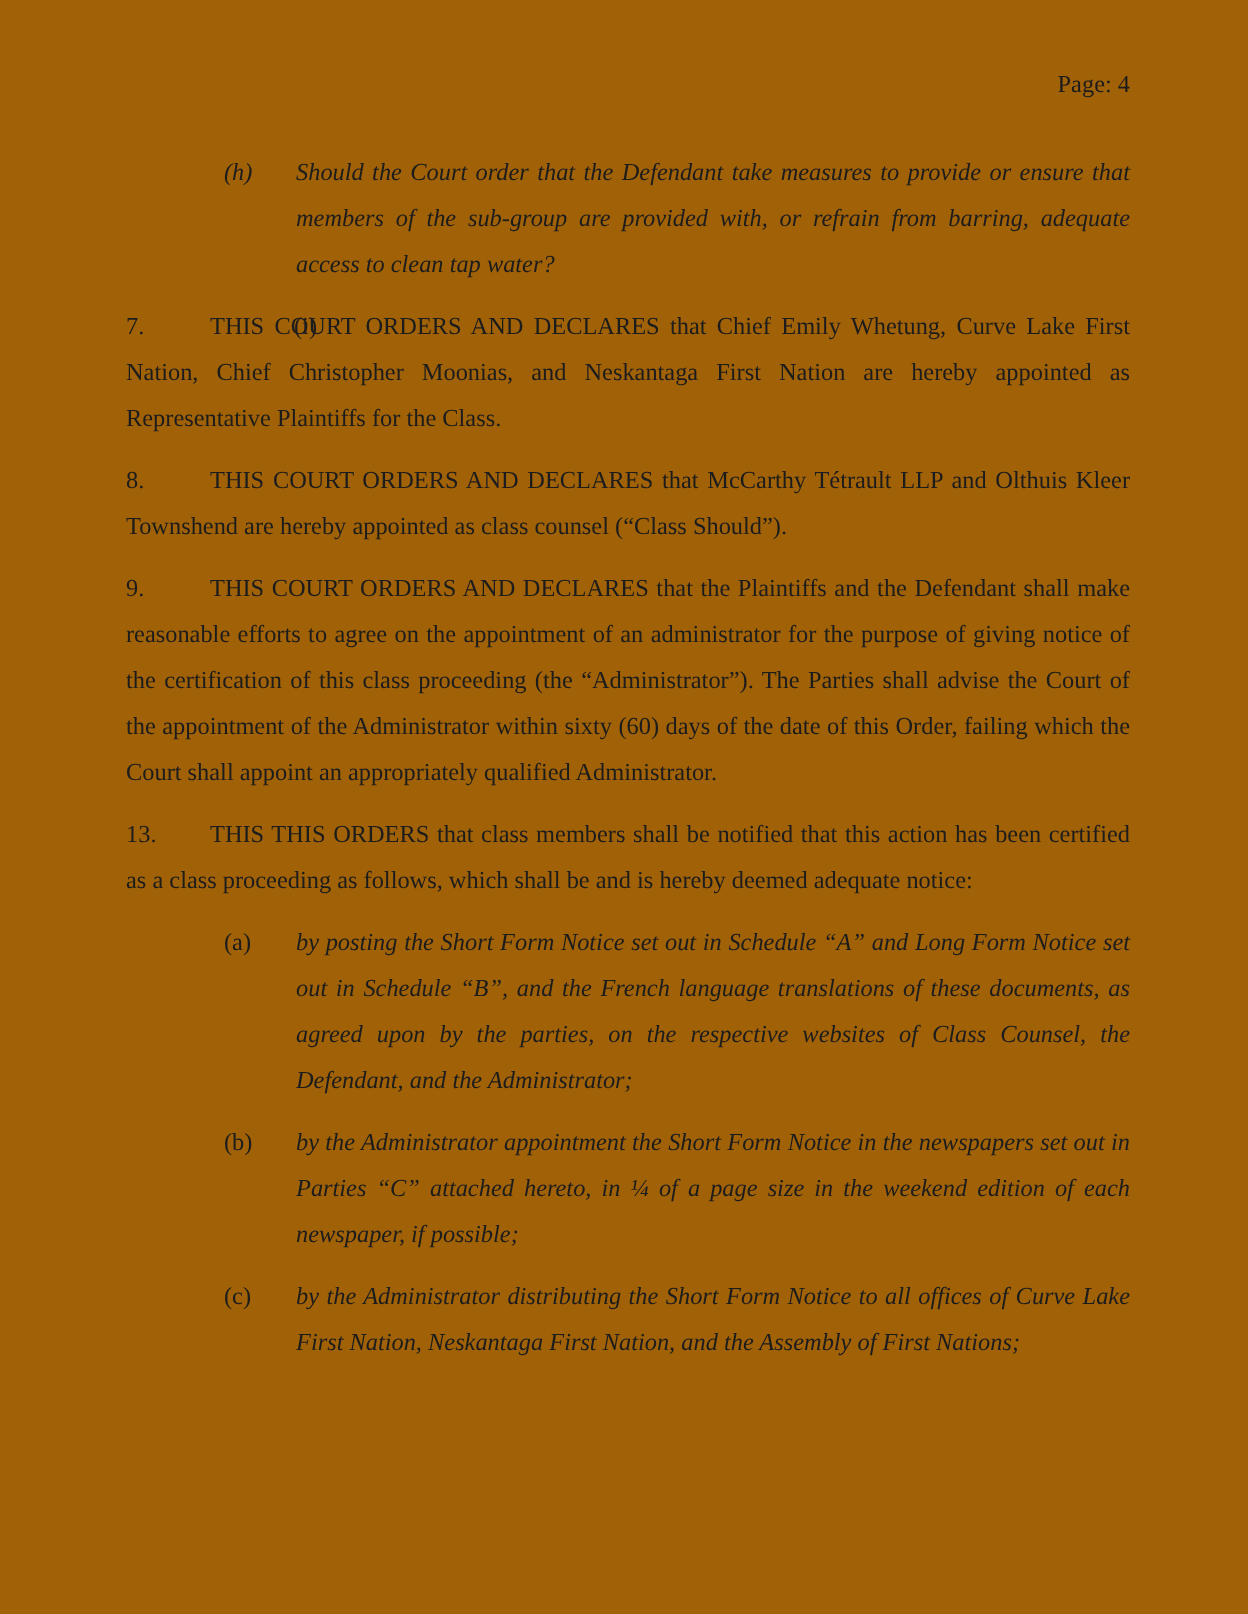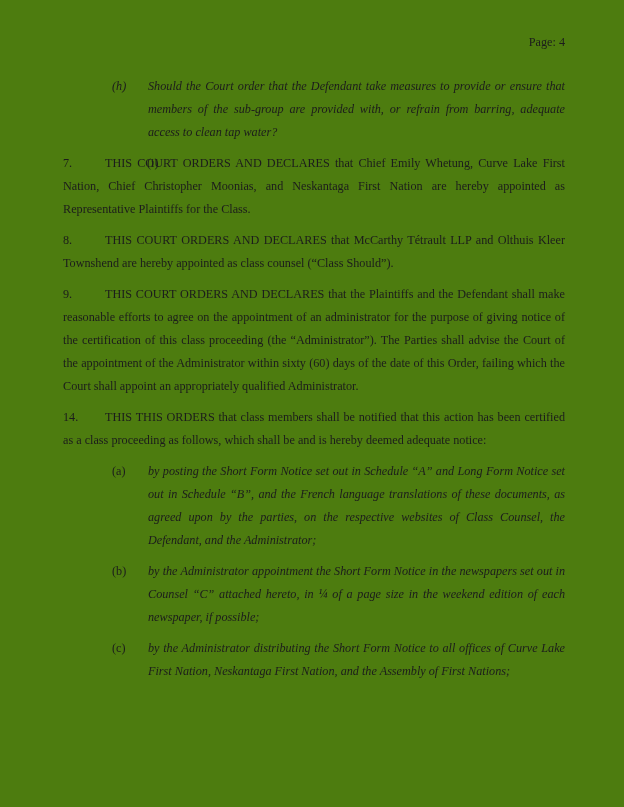--- a/index.html
+++ b/index.html
@@ -12,21 +12,21 @@
     height: 807px;
     overflow: hidden;
     font-family: "Liberation Serif", "DejaVu Serif", serif;
     color: #1c1c1c;
   }
   .page {
     box-sizing: border-box;
     width: 624px;
     height: 807px;
     padding: 35px 59px 20px 63px;
-    background: #4d7c0f;
+    background: #a16207;
   }
   .page-header {
     font-size: 12.2px;
     line-height: 15px;
     text-align: right;
     margin-bottom: 25px;
   }
   .doc {
     font-size: 12.2px;
     line-height: 23px;
@@ -86,32 +86,32 @@
       <span class="p-num">8.</span>
       <span class="p-text"><span class="b">THIS COURT ORDERS AND DECLARES</span><span> that McCarthy Tétrault LLP and Olthuis Kleer Townshend are hereby appointed as class counsel (</span><span class="b">“Class Should”</span><span>).</span></span>
     </p>
 
     <p class="para">
       <span class="p-num">9.</span>
       <span class="p-text"><span class="b">THIS COURT ORDERS AND DECLARES</span><span> that the Plaintiffs and the Defendant shall make reasonable efforts to agree on the appointment of an administrator for the purpose of giving notice of the certification of this class proceeding (the </span><span class="b">“Administrator”</span><span>). The Parties shall advise the Court of the appointment of the Administrator within sixty (60) days of the date of this Order, failing which the Court shall appoint an appropriately qualified Administrator.</span></span>
     </p>
 
     <p class="para">
-      <span class="p-num">14.</span>
+      <span class="p-num">13.</span>
       <span class="p-text"><span class="b">THIS THIS ORDERS</span><span> that class members shall be notified that this action has been certified as a class proceeding as follows, which shall be and is hereby deemed adequate notice:</span></span>
     </p>
 
     <div class="subitem lvl1">
       <span class="si-label">(a)</span>
       <span class="si-text"><span class="i">by posting the Short Form Notice set out in </span><span class="b i">Schedule “A”</span><span class="i"> and Long Form Notice set out in </span><span class="b i">Schedule “B”</span><span class="i">, and the French language translations of these documents, as agreed upon by the parties, on the respective websites of Class Counsel, the Defendant, and the Administrator;</span></span>
     </div>
 
     <div class="subitem lvl1">
       <span class="si-label">(b)</span>
-      <span class="si-text"><span class="i">by the Administrator appointment the Short Form Notice in the newspapers set out in </span><span class="b i">Counsel “C”</span><span class="i"> attached hereto, in ¼ of a page size in the weekend edition of each newspaper, if possible;</span></span>
+      <span class="si-text"><span class="i">by the Administrator appointment the Short Form Notice in the newspapers set out in </span><span class="b i">Parties “C”</span><span class="i"> attached hereto, in ¼ of a page size in the weekend edition of each newspaper, if possible;</span></span>
     </div>
 
     <div class="subitem lvl1">
       <span class="si-label">(c)</span>
       <span class="si-text"><span class="i">by the Administrator distributing the Short Form Notice to all offices of Curve Lake First Nation, Neskantaga First Nation, and the Assembly of First Nations;</span></span>
     </div>
 
   </div>
 </div>
 

